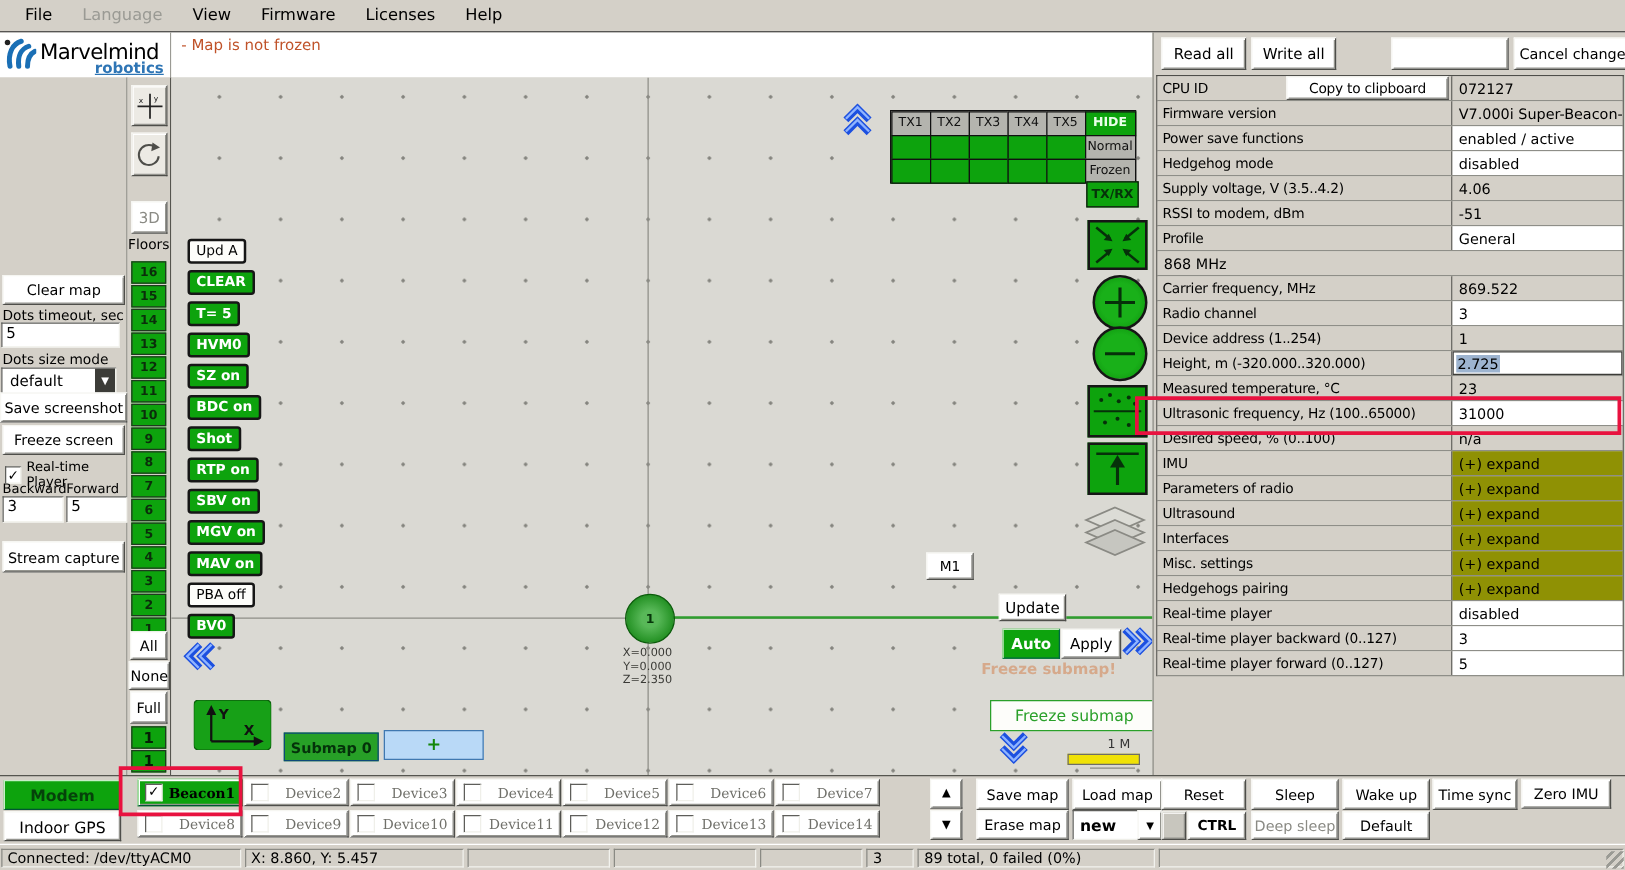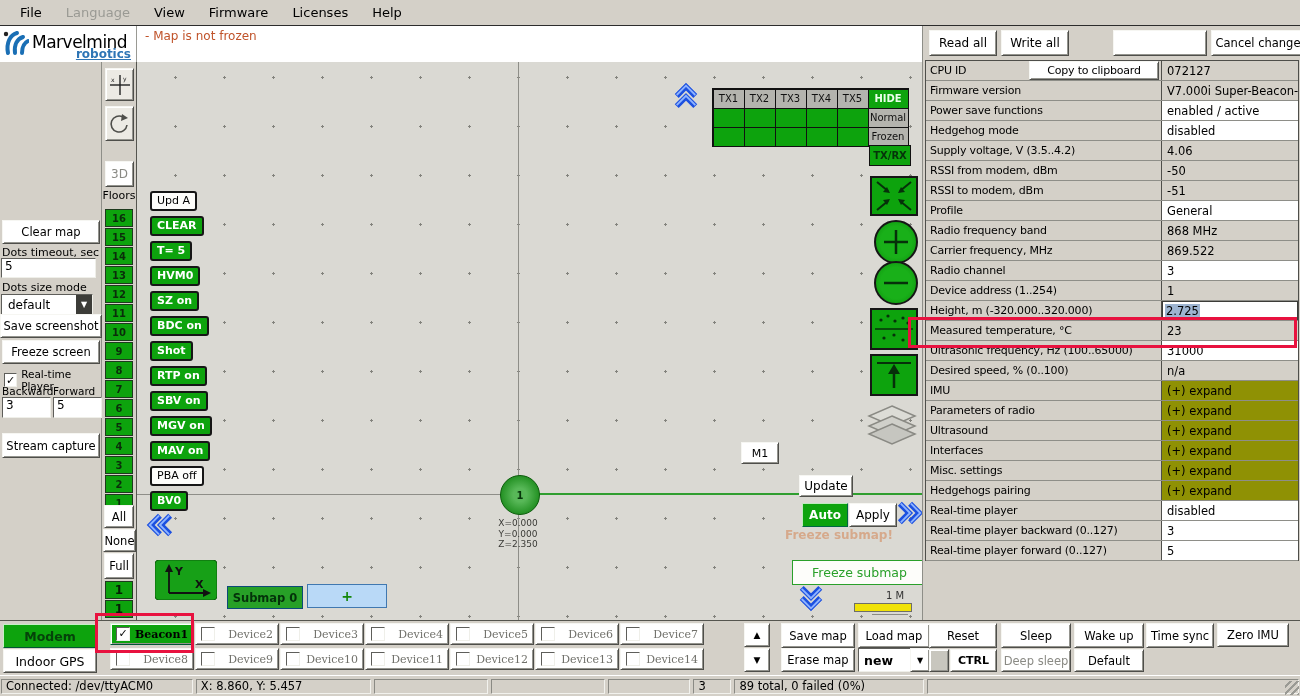--- a/index.html
+++ b/index.html
@@ -418,40 +418,31 @@
           <div class="pval bg-white">disabled</div>
         </div>
         <div class="prow">
           <div class="plabel">
             <div class="plabel-text">Supply voltage, V (3.5..4.2)</div>
           </div>
           <div class="pval bg-gray">4.06</div>
         </div>
         <div class="prow">
           <div class="plabel">
-            <div class="plabel-text">RSSI from modem, dBm</div>
-          </div>
-          <div class="pval bg-gray">-50</div>
-        </div>
-        <div class="prow">
-          <div class="plabel">
             <div class="plabel-text">RSSI to modem, dBm</div>
           </div>
           <div class="pval bg-gray">-51</div>
         </div>
         <div class="prow">
           <div class="plabel">
             <div class="plabel-text">Profile</div>
           </div>
           <div class="pval bg-white">General</div>
         </div>
         <div class="prow">
-          <div class="plabel">
-            <div class="plabel-text">Radio frequency band</div>
-          </div>
           <div class="pval bg-gray">868 MHz</div>
         </div>
         <div class="prow">
           <div class="plabel">
             <div class="plabel-text">Carrier frequency, MHz</div>
           </div>
           <div class="pval bg-gray">869.522</div>
         </div>
         <div class="prow">
           <div class="plabel">

